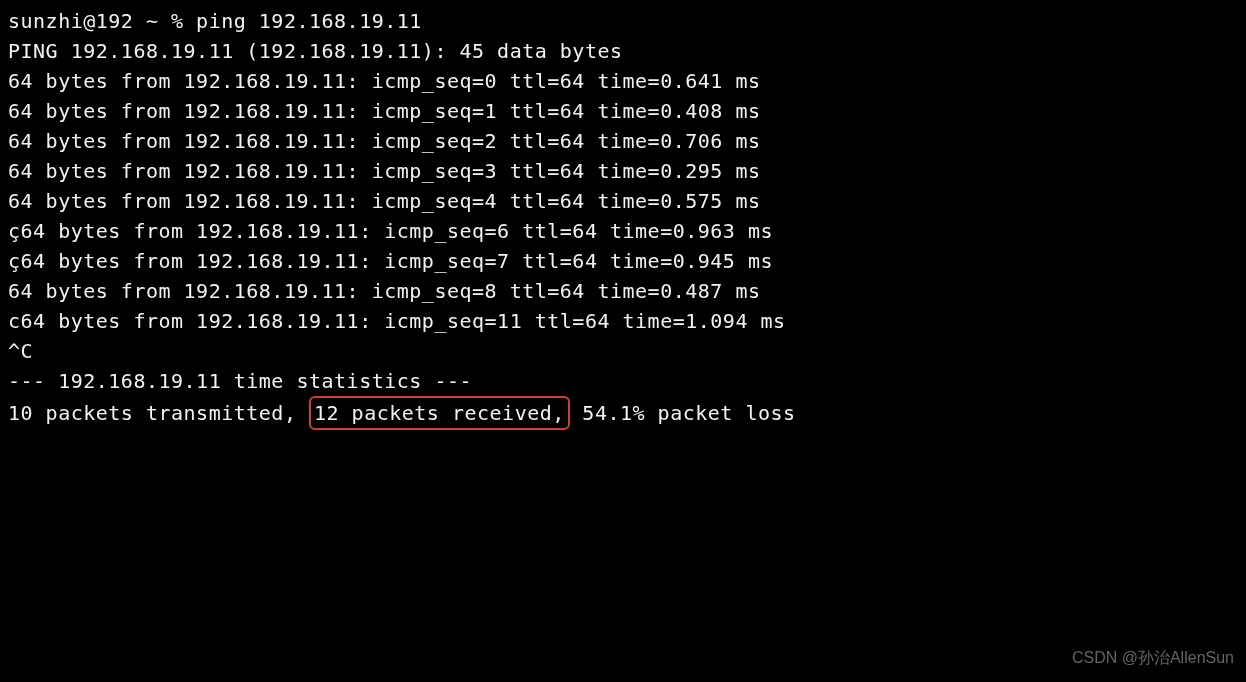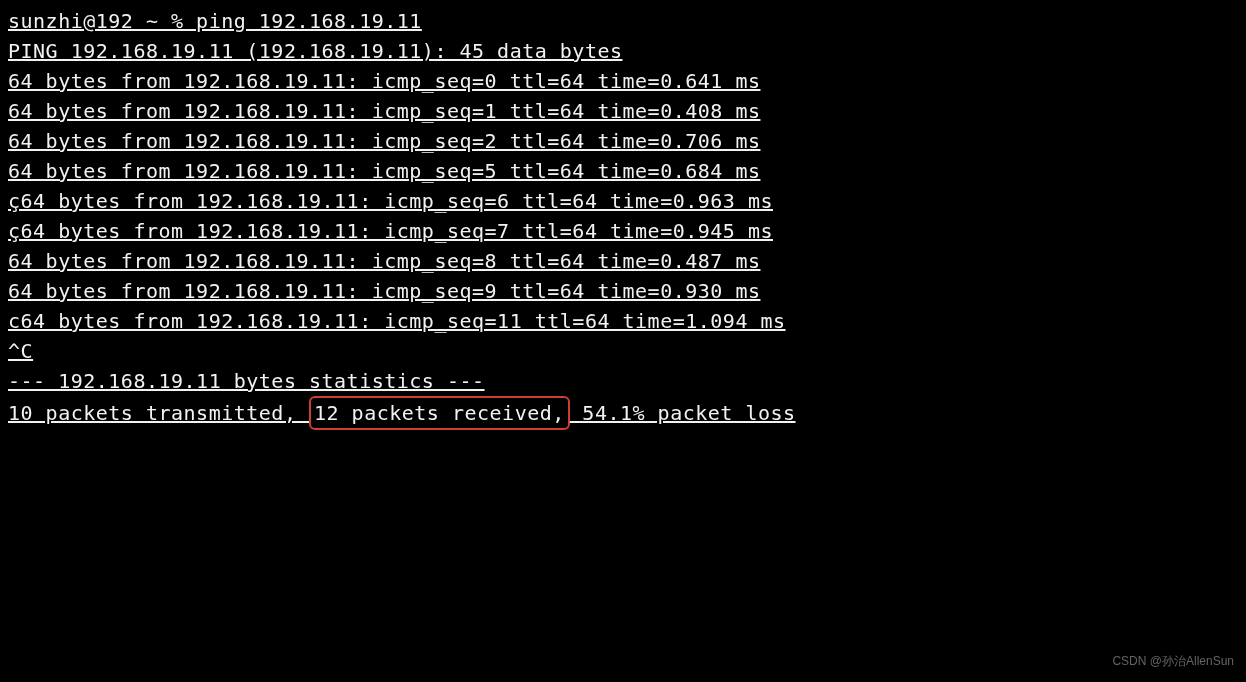--- a/index.html
+++ b/index.html
@@ -14,51 +14,50 @@
       font-size: 20px;
       line-height: 1.5;
       padding: 6px 8px;
       width: 1246px;
       height: 682px;
       overflow: hidden;
       letter-spacing: 0.5px;
     }
     .terminal-line {
       white-space: pre;
-      text-decoration: underline;
     }
     .highlight-box {
       border: 2.5px solid #d03e2e;
       border-radius: 6px;
       padding: 0 3px;
       display: inline-block;
     }
     .watermark {
       position: absolute;
       bottom: 12px;
       right: 12px;
       color: rgba(180, 180, 180, 0.55);
       font-family: -apple-system, BlinkMacSystemFont, sans-serif;
-      font-size: 12px;
+      font-size: 16px;
       letter-spacing: 0;
     }
   </style>
 </head>
 <body>
 
 <div class="terminal">
   <div class="terminal-line">sunzhi@192 ~ % ping 192.168.19.11</div>
   <div class="terminal-line">PING 192.168.19.11 (192.168.19.11): 45 data bytes</div>
   <div class="terminal-line">64 bytes from 192.168.19.11: icmp_seq=0 ttl=64 time=0.641 ms</div>
   <div class="terminal-line">64 bytes from 192.168.19.11: icmp_seq=1 ttl=64 time=0.408 ms</div>
   <div class="terminal-line">64 bytes from 192.168.19.11: icmp_seq=2 ttl=64 time=0.706 ms</div>
-  <div class="terminal-line">64 bytes from 192.168.19.11: icmp_seq=5 ttl=64 time=0.684 ms</div>
+  <div class="terminal-line">64 bytes from 192.168.19.11: icmp_seq=3 ttl=64 time=0.295 ms</div>
+  <div class="terminal-line">64 bytes from 192.168.19.11: icmp_seq=4 ttl=64 time=0.575 ms</div>
   <div class="terminal-line">ç64 bytes from 192.168.19.11: icmp_seq=6 ttl=64 time=0.963 ms</div>
   <div class="terminal-line">ç64 bytes from 192.168.19.11: icmp_seq=7 ttl=64 time=0.945 ms</div>
   <div class="terminal-line">64 bytes from 192.168.19.11: icmp_seq=8 ttl=64 time=0.487 ms</div>
-  <div class="terminal-line">64 bytes from 192.168.19.11: icmp_seq=9 ttl=64 time=0.930 ms</div>
   <div class="terminal-line">c64 bytes from 192.168.19.11: icmp_seq=11 ttl=64 time=1.094 ms</div>
   <div class="terminal-line">^C</div>
-  <div class="terminal-line">--- 192.168.19.11 bytes statistics ---</div>
+  <div class="terminal-line">--- 192.168.19.11 time statistics ---</div>
   <div class="terminal-line"><span>10 packets transmitted, </span><span class="highlight-box">12 packets received,</span><span> 54.1% packet loss</span></div>
 </div>
 
 <div class="watermark">CSDN @孙治AllenSun</div>
 
 </body></html>

